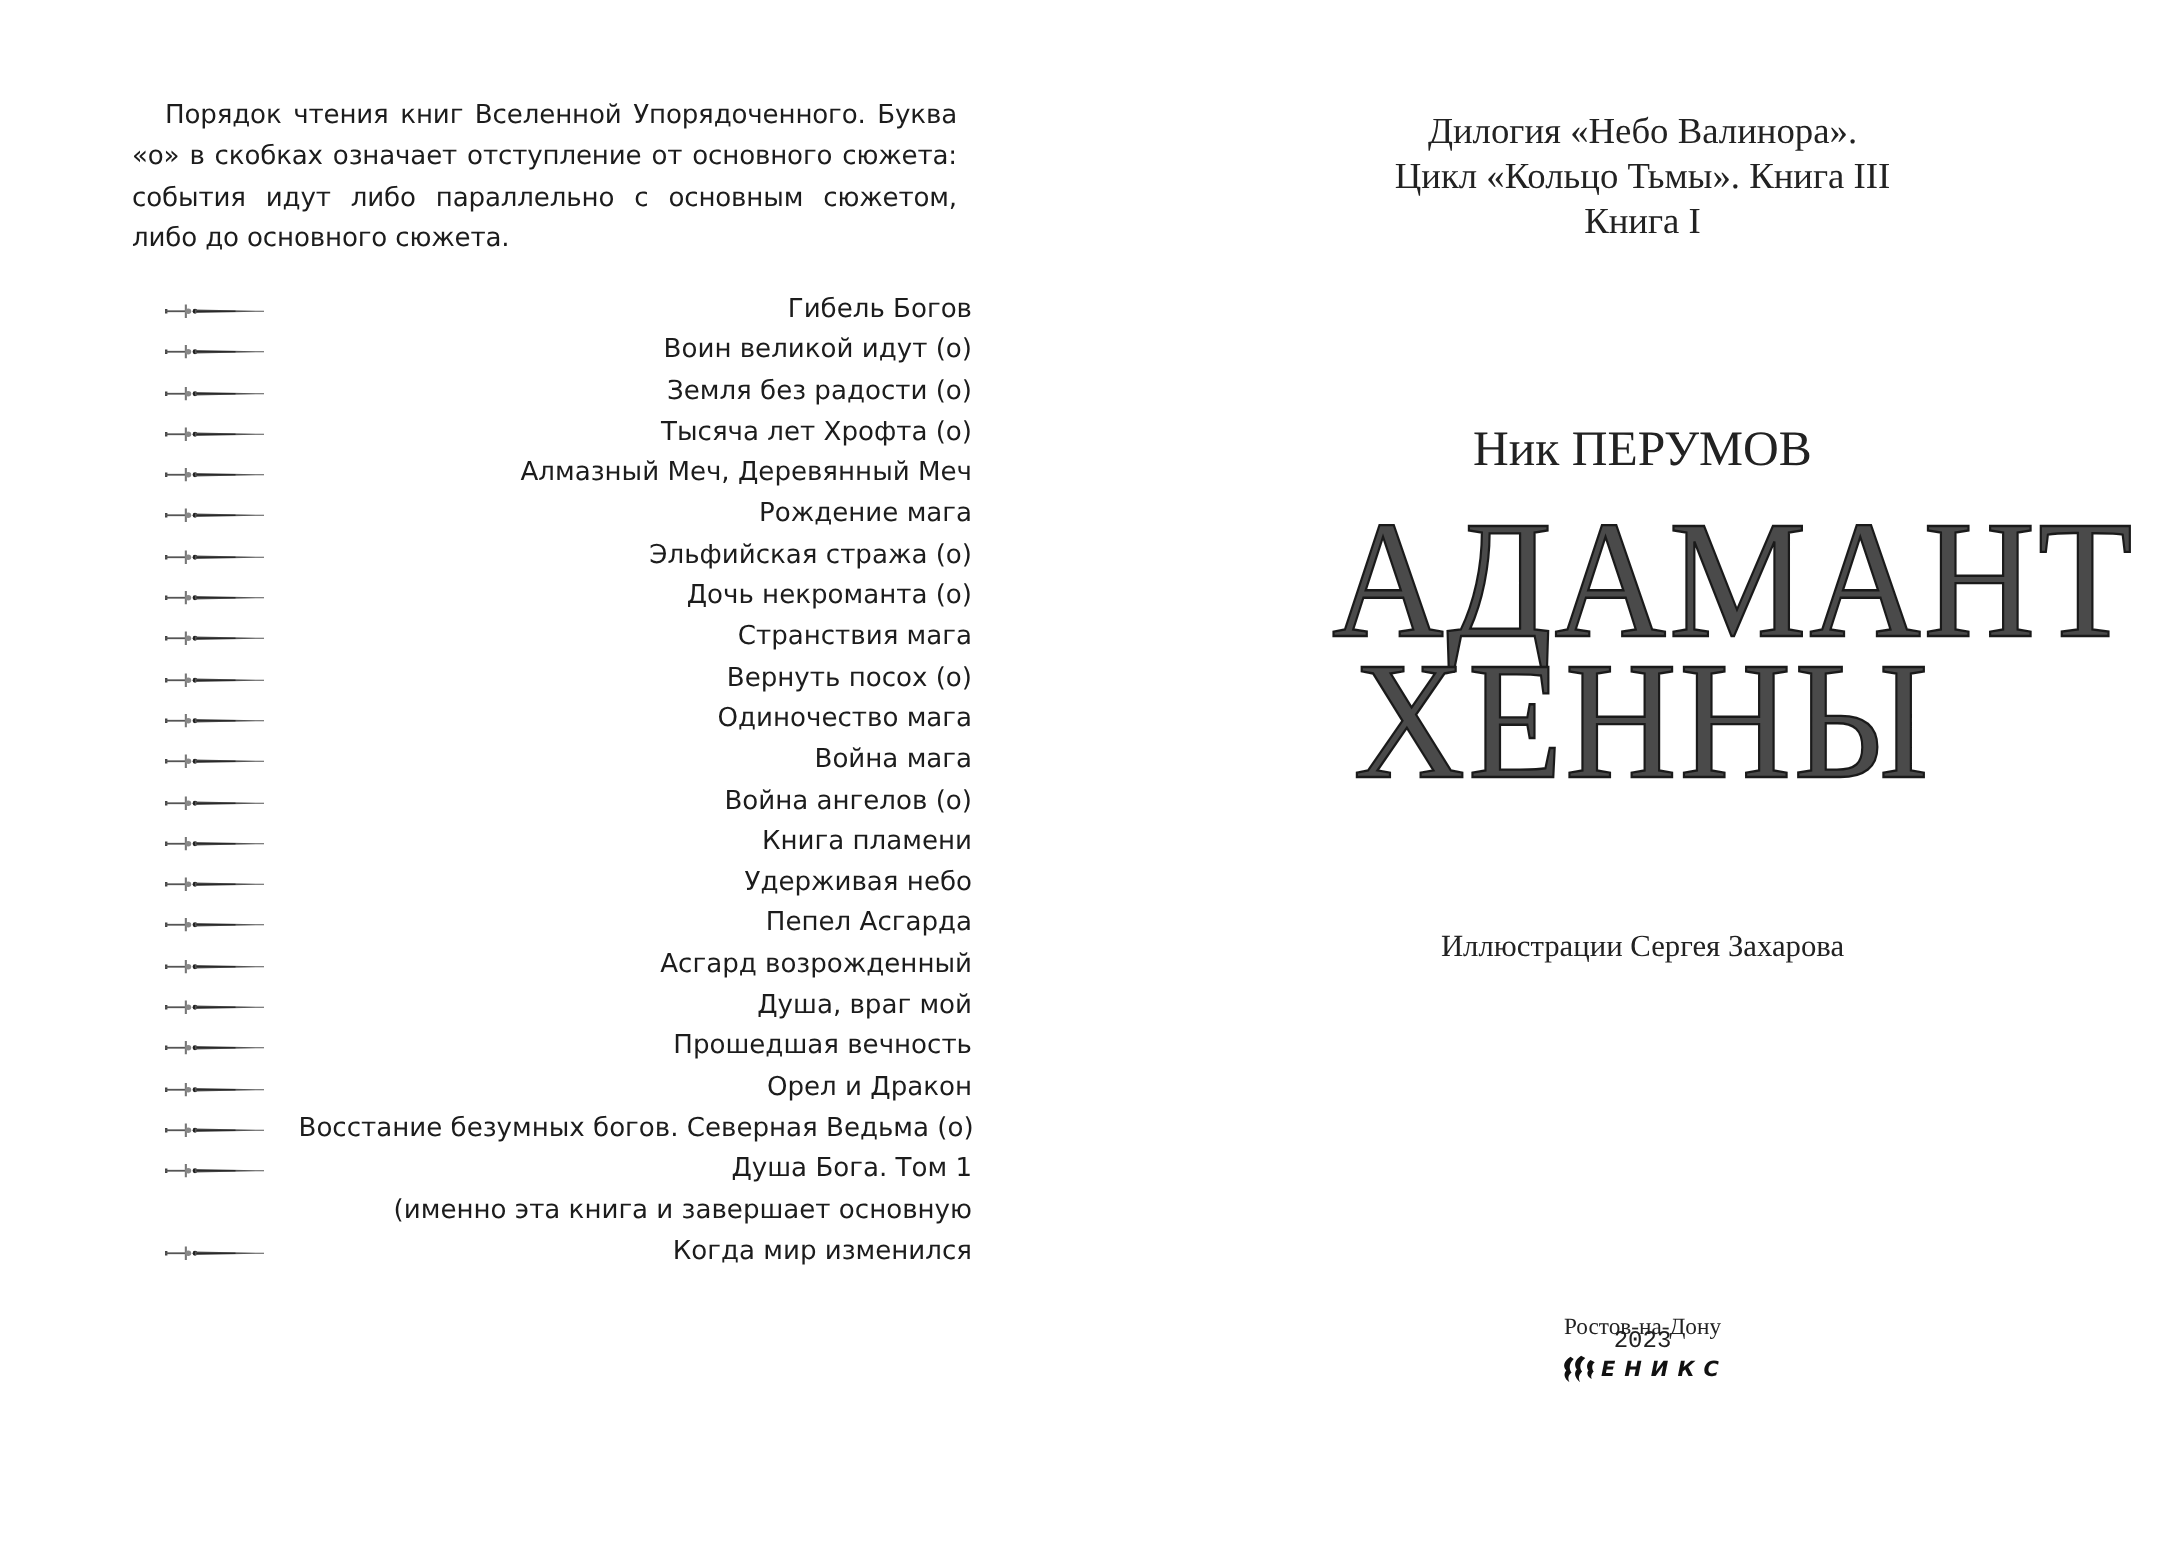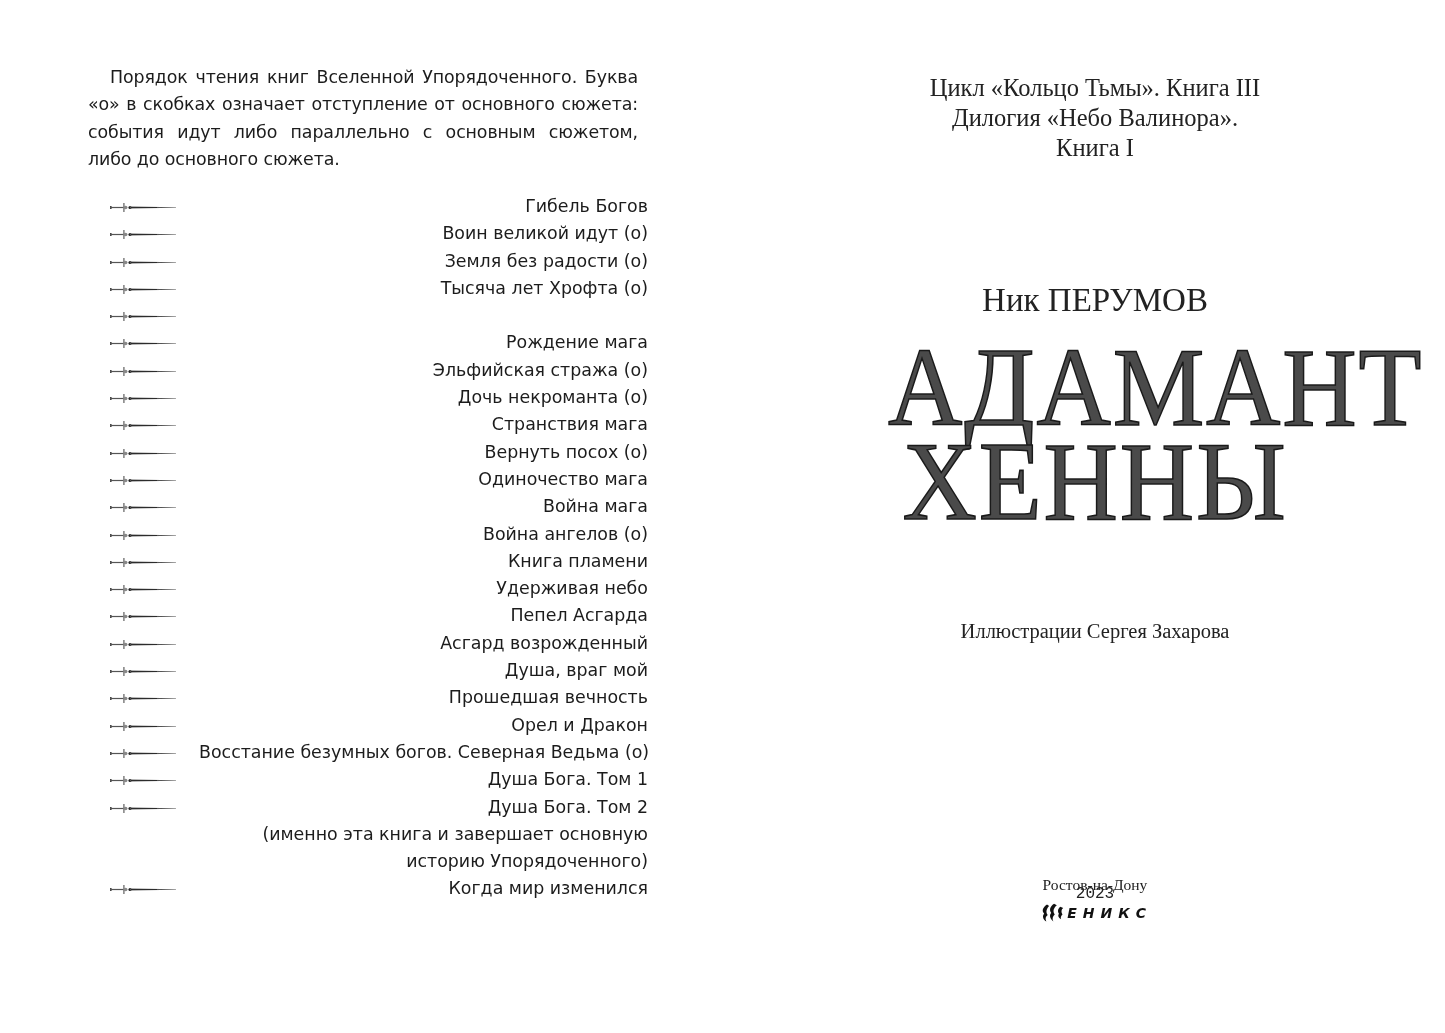--- a/index.html
+++ b/index.html
@@ -78,21 +78,21 @@
       <li>
   <svg class="sword" viewBox="0 0 66 10">
     <rect x="0" y="4" width="1.6" height="3" fill="#444"></rect>
     <rect x="0" y="4.9" width="14" height="1.2" fill="#555"></rect>
     <rect x="13.2" y="1" width="1.4" height="9" fill="#777"></rect>
     <ellipse cx="15.5" cy="5.5" rx="2" ry="1.8" fill="#888"></ellipse>
     <circle cx="20" cy="5.5" r="1.6" fill="#222"></circle>
     <path d="M20 4.4 L66 5.2 L66 5.8 L20 6.6 Z" fill="#555"></path>
     <rect x="21" y="5.1" width="26" height="0.8" fill="#222"></rect>
   </svg>
-</li>
+<span>Алмазный Меч, Деревянный Меч</span></li>
       <li>
   <svg class="sword" viewBox="0 0 66 10">
     <rect x="0" y="4" width="1.6" height="3" fill="#444"></rect>
     <rect x="0" y="4.9" width="14" height="1.2" fill="#555"></rect>
     <rect x="13.2" y="1" width="1.4" height="9" fill="#777"></rect>
     <ellipse cx="15.5" cy="5.5" rx="2" ry="1.8" fill="#888"></ellipse>
     <circle cx="20" cy="5.5" r="1.6" fill="#222"></circle>
     <path d="M20 4.4 L66 5.2 L66 5.8 L20 6.6 Z" fill="#555"></path>
     <rect x="21" y="5.1" width="26" height="0.8" fill="#222"></rect>
   </svg>
@@ -266,51 +266,39 @@
   <svg class="sword" viewBox="0 0 66 10">
     <rect x="0" y="4" width="1.6" height="3" fill="#444"></rect>
     <rect x="0" y="4.9" width="14" height="1.2" fill="#555"></rect>
     <rect x="13.2" y="1" width="1.4" height="9" fill="#777"></rect>
     <ellipse cx="15.5" cy="5.5" rx="2" ry="1.8" fill="#888"></ellipse>
     <circle cx="20" cy="5.5" r="1.6" fill="#222"></circle>
     <path d="M20 4.4 L66 5.2 L66 5.8 L20 6.6 Z" fill="#555"></path>
     <rect x="21" y="5.1" width="26" height="0.8" fill="#222"></rect>
   </svg>
 <span>Душа Бога. Том 1</span></li>
-      <li>
-  <svg class="sword" viewBox="0 0 66 10">
-    <rect x="0" y="4" width="1.6" height="3" fill="#444"></rect>
-    <rect x="0" y="4.9" width="14" height="1.2" fill="#555"></rect>
-    <rect x="13.2" y="1" width="1.4" height="9" fill="#777"></rect>
-    <ellipse cx="15.5" cy="5.5" rx="2" ry="1.8" fill="#888"></ellipse>
-    <circle cx="20" cy="5.5" r="1.6" fill="#222"></circle>
-    <path d="M20 4.4 L66 5.2 L66 5.8 L20 6.6 Z" fill="#555"></path>
-    <rect x="21" y="5.1" width="26" height="0.8" fill="#222"></rect>
-  </svg>
-<span>Душа Бога. Том 2</span></li>
       <li class="note"><span>(именно эта книга и завершает основную</span></li>
-      <li class="note"><span>историю Упорядоченного)</span></li>
       <li>
   <svg class="sword" viewBox="0 0 66 10">
     <rect x="0" y="4" width="1.6" height="3" fill="#444"></rect>
     <rect x="0" y="4.9" width="14" height="1.2" fill="#555"></rect>
     <rect x="13.2" y="1" width="1.4" height="9" fill="#777"></rect>
     <ellipse cx="15.5" cy="5.5" rx="2" ry="1.8" fill="#888"></ellipse>
     <circle cx="20" cy="5.5" r="1.6" fill="#222"></circle>
     <path d="M20 4.4 L66 5.2 L66 5.8 L20 6.6 Z" fill="#555"></path>
     <rect x="21" y="5.1" width="26" height="0.8" fill="#222"></rect>
   </svg>
 <span>Когда мир изменился</span></li>
     </ul>
 </div>
 
 <div class="right">
   <div class="series">
+    <div>Дилогия «Небо Валинора».</div>
     <div>Цикл «Кольцо Тьмы». Книга III</div>
-    <div>Дилогия «Небо Валинора».</div>
     <div>Книга I</div>
   </div>
   <div class="author">Ник ПЕРУМОВ</div>
   <div class="title">
     <span class="t1">АДАМАНТ</span>
     <span class="t2">ХЕННЫ</span>
   </div>
   <div class="illus">Иллюстрации Сергея Захарова</div>
   <div class="city">Ростов-на-Дону</div>
   <div class="logo">

